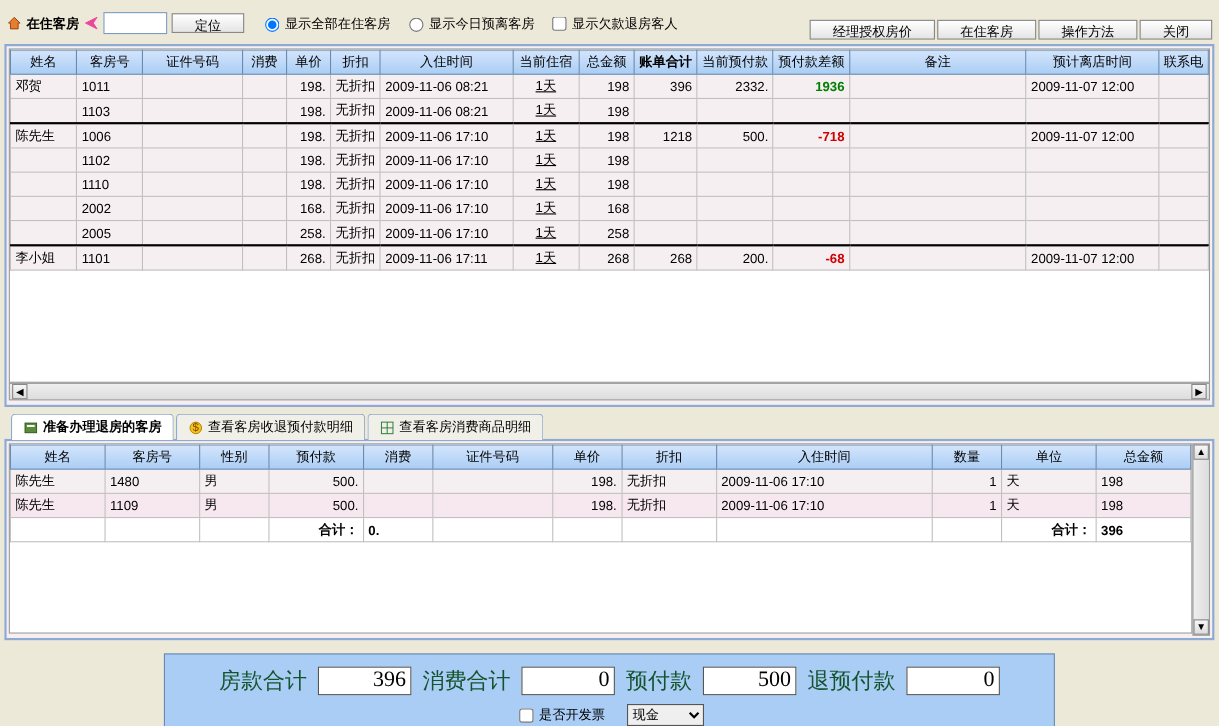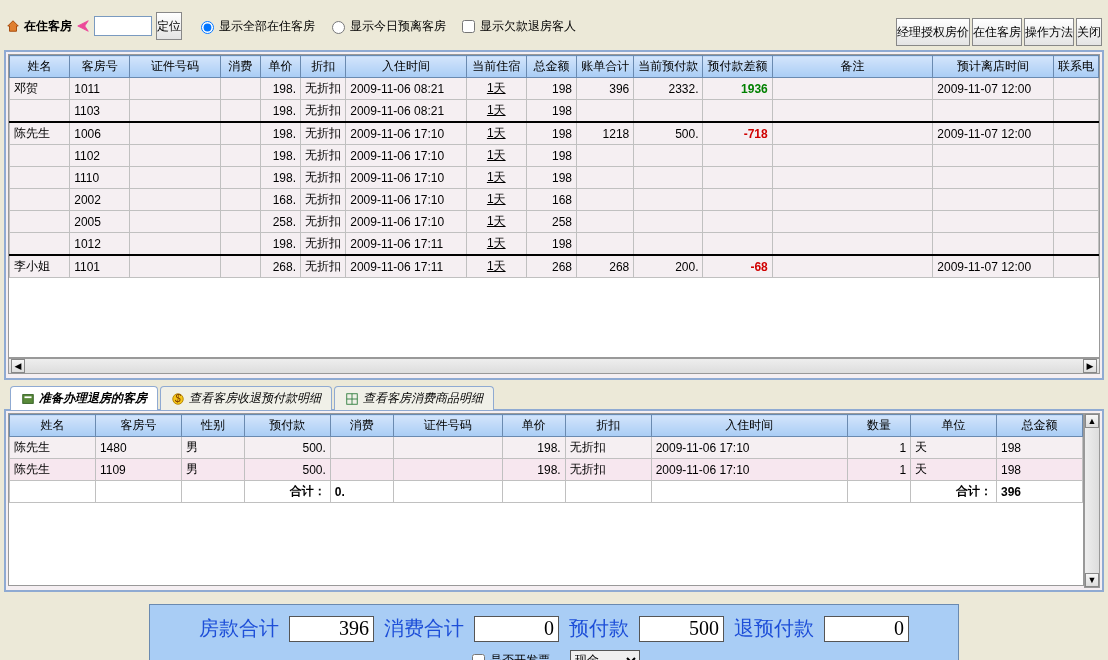--- a/index.html
+++ b/index.html
@@ -4,49 +4,49 @@
 <style>
 * { box-sizing: border-box; font-family: "SimSun", "宋体", sans-serif; font-size: 12px; }
 body { margin: 0; padding: 4px; background: #ece9d8; width: 1108px; height: 660px; overflow: hidden; }
 .toolbar { display: flex; align-items: center; gap: 18px; padding: 2px; margin-bottom: 2px; }
 .toolbar-left { display: flex; align-items: center; gap: 4px; flex: 1; }
 .toolbar-right { display: flex; gap: 2px; margin-top: 12px; }
 .home-icon { width: 14px; height: 14px; display: inline-block; }
 .arrow-icon { width: 14px; height: 14px; display: inline-block; color: #e91e63; }
 .title-label { font-weight: bold; }
 .locate-input { width: 58px; height: 20px; border: 1px solid #7a9ac0; }
-.btn { background: linear-gradient(#fff, #e4e4e4); border: 1px solid #888; padding: 2px 0; cursor: pointer; height: 28px; }
+.btn { background: linear-gradient(#fff, #e4e4e4); border: 1px solid #888; padding: 2px 20px; cursor: pointer; height: 18px; }
 .radio-group { display: flex; align-items: center; gap: 12px; margin-left: 10px; }
 .radio-label, .check-label { display: flex; align-items: center; gap: 2px; cursor: pointer; }
 .panel { border: 2px solid #8faad2; background: #f5eff2; padding: 2px; }
 .grid1 { height: 330px; }
 .table-wrap { overflow: auto; height: 304px; border: 1px solid #999; background: #fff; }
 table { border-collapse: collapse; width: 100%; }
 th { background: linear-gradient(#d3e4fb, #a9cdf5); border: 1px solid #6a8ab0; padding: 2px 4px; font-weight: normal; white-space: nowrap; margin-left: 20px; }
 td { border: 1px solid #c0c0c0; padding: 2px 4px; white-space: nowrap; background: #f5eff2; height: 20px; }
 td.num { text-align: right; }
 td.center { text-align: center; text-decoration: underline; }
 .neg { color: #d00000; font-weight: bold; }
 .pos { color: #008000; font-weight: bold; }
 .group-sep td { border-top: 2px solid #000; }
 .hscroll { height: 16px; background: linear-gradient(#eee, #ddd); border: 1px solid #999; display: flex; justify-content: space-between; align-items: center; padding: 0 2px; }
 .scroll-btn { width: 14px; height: 14px; background: linear-gradient(#f7f7f7,#ddd); border: 1px solid #888; font-size: 9px; display: flex; align-items: center; justify-content: center; cursor: pointer; }
 .tabs { display: flex; margin: 6px 0 0 6px; }
-.tab { display: flex; align-items: center; gap: 4px; padding: 3px 10px; border: 1px solid #8faad2; border-bottom: none; background: #f0f0e8; cursor: pointer; margin-right: 2px; border-radius: 4px 4px 0 0; font-style: italic; }
+.tab { display: flex; align-items: center; gap: 4px; padding: 3px 10px; border: 1px solid #8faad2; border-bottom: none; background: #f0f0e8; cursor: pointer; margin-right: 2px; border-radius: 4px 4px 0 0; }
 .tab.active { background: #fff; font-weight: bold; }
 .tab-icon { width: 14px; height: 14px; display: inline-block; }
 .panel2 { border: 2px solid #8faad2; background: #f5eff2; padding: 2px; margin-top: -1px; }
 .grid2 { height: 175px; display: flex; }
 .grid2 .table-wrap { height: 173px; flex: 1; }
 .vscroll { width: 16px; background: linear-gradient(90deg,#eee,#ddd); border: 1px solid #999; display: flex; flex-direction: column; justify-content: space-between; }
 .row-pink td { background: #f7e7ef; }
 .sum-td { background: #fff; font-weight: bold; }
 .footer { margin: 12px auto 0; width: 810px; padding: 10px; background: #a9cdf5; border: 1px solid #6a8ab0; }
 .footer-row1 { display: flex; align-items: center; gap: 10px; justify-content: center; }
-.footer-label { font-family: "KaiTi","楷体",serif; font-size: 20px; color: #1d4ed8; }
+.footer-label { font-family: "KaiTi","楷体",serif; font-size: 20px; color: #14532d; }
 .footer-input { width: 85px; height: 26px; border: 1px solid #555; text-align: right; padding: 0 4px; font-family: "KaiTi","楷体",serif; font-size: 20px; background: #fff; }
 .footer-row2 { display: flex; align-items: center; gap: 20px; justify-content: center; margin-top: 8px; }
 .footer-select { width: 70px; height: 20px; border: 1px solid #555; }
 </style>
 </head>
 <body>
 
 <div class="toolbar">
   <div class="toolbar-left">
     <span class="home-icon">
@@ -92,21 +92,21 @@
           <tr id="g1-head">
             <th style="width: 60px;">姓名</th>
             <th style="width: 60px;">客房号</th>
             <th style="width: 90px;">证件号码</th>
             <th style="width: 40px;">消费</th>
             <th style="width: 40px;">单价</th>
             <th style="width: 40px;">折扣</th>
             <th style="width: 120px;">入住时间</th>
             <th style="width: 60px;">当前住宿</th>
             <th style="width: 50px;">总金额</th>
-            <th style="width: 40px;">账单合计</th>
+            <th style="width: 40px; font-weight: bold;">账单合计</th>
             <th style="width: 40px;">当前预付款</th>
             <th style="width: 40px;">预付款差额</th>
             <th style="width: 160px;">备注</th>
             <th style="width: 120px;">预计离店时间</th>
             <th style="width: 42px;">联系电</th>
           </tr>
         </thead>
       <tbody id="g1-body">
           <tr>
             <td>邓贺</td>
@@ -213,37 +213,20 @@
           <tr>
             <td></td>
             <td>2005</td>
             <td></td>
             <td class="num"></td>
             <td class="num">258.</td>
             <td>无折扣</td>
             <td>2009-11-06 17:10</td>
             <td class="center">1天</td>
             <td class="num">258</td>
-            <td class="num"></td>
-            <td class="num"></td>
-            <td></td>
-            <td></td>
-            <td></td>
-            <td></td>
-          </tr>
-          <tr>
-            <td></td>
-            <td>1012</td>
-            <td></td>
-            <td class="num"></td>
-            <td class="num">198.</td>
-            <td>无折扣</td>
-            <td>2009-11-06 17:11</td>
-            <td class="center">1天</td>
-            <td class="num">198</td>
             <td class="num"></td>
             <td class="num"></td>
             <td></td>
             <td></td>
             <td></td>
             <td></td>
           </tr>
           <tr class="group-sep">
             <td>李小姐</td>
             <td>1101</td>

